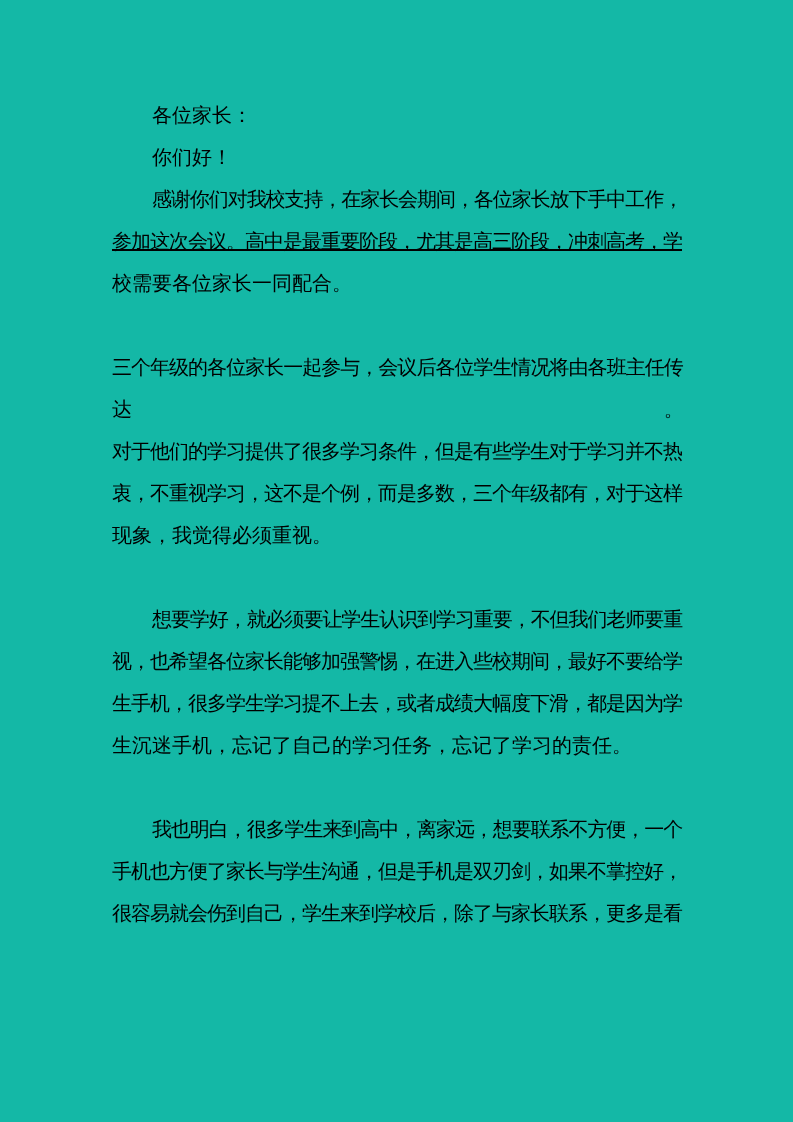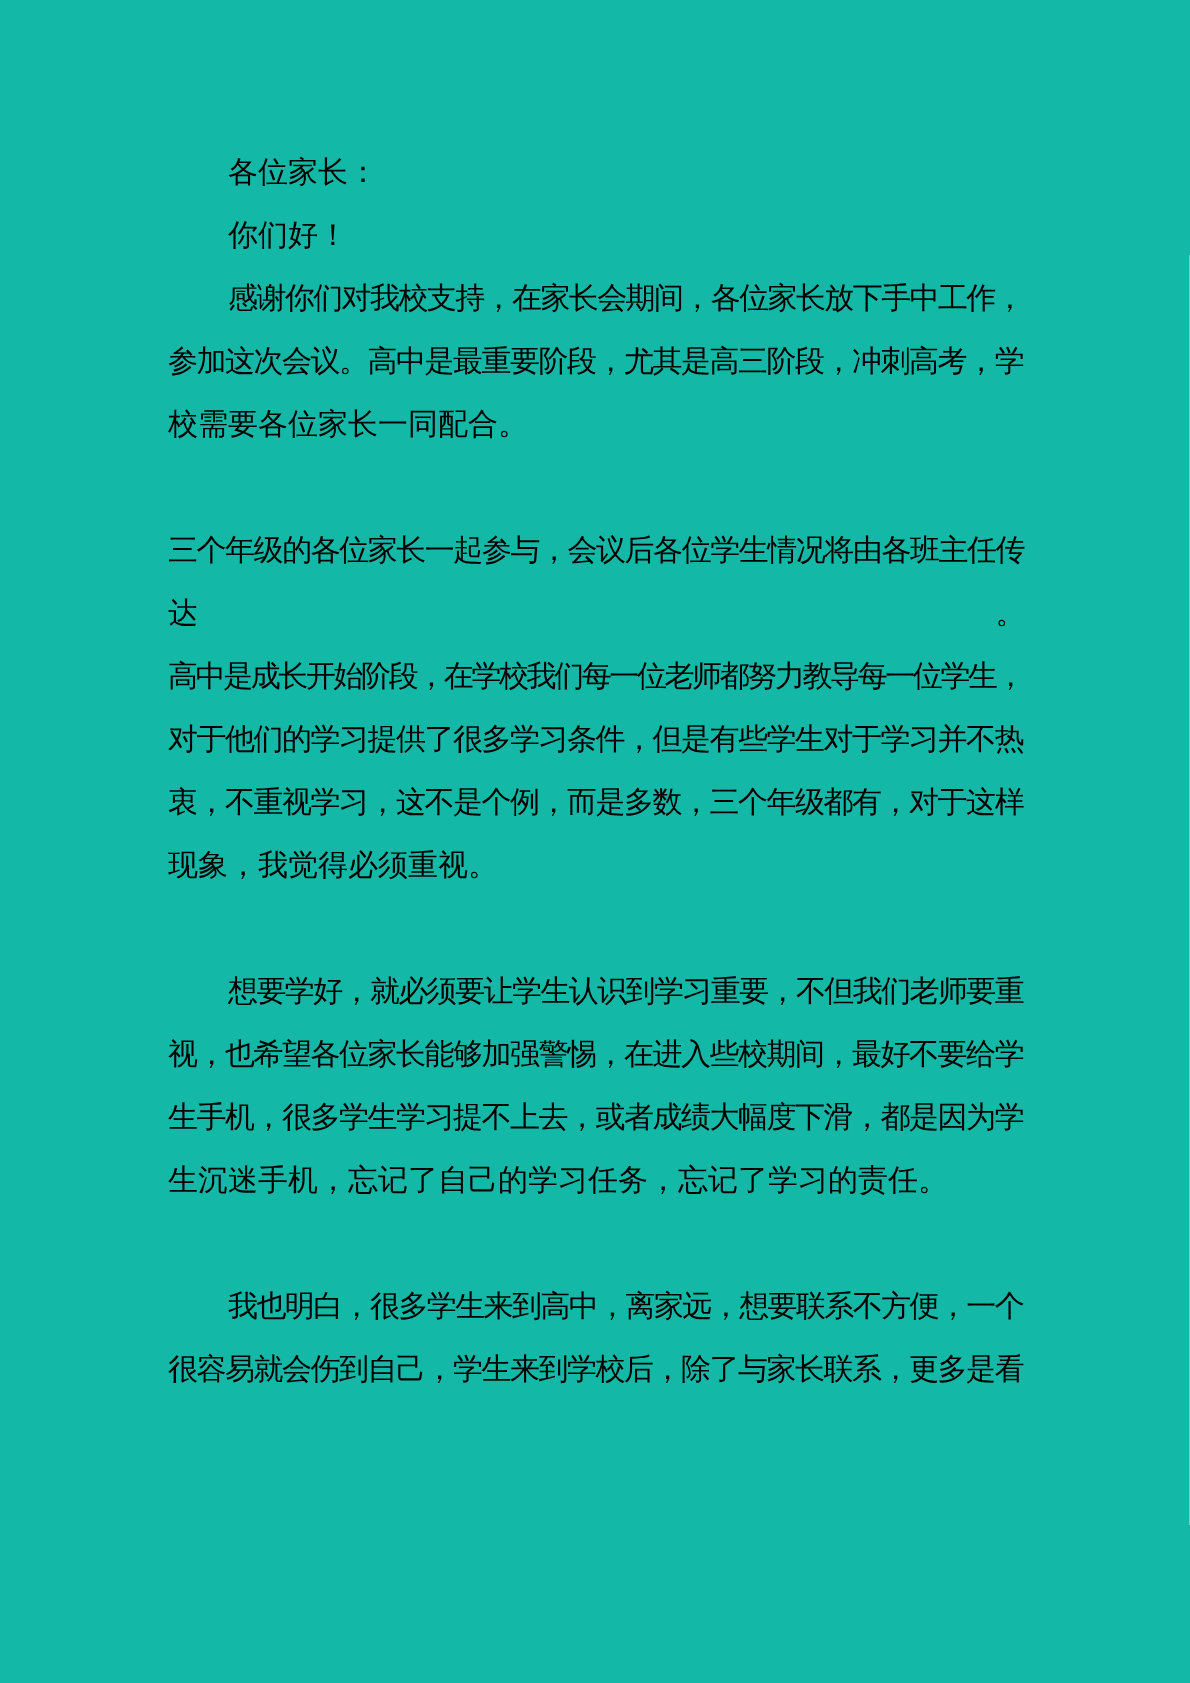--- a/index.html
+++ b/index.html
@@ -44,34 +44,34 @@
 <div class="page">
   <div class="content">
       <div class="paragraph">
         <div class="line first last" style="">各位家长：</div>
       </div>
       <div class="paragraph">
         <div class="line first last" style="">你们好！</div>
       </div>
       <div class="paragraph">
         <div class="line first" style="letter-spacing: -1.17143px;">感谢你们对我校支持，在家长会期间，各位家长放下手中工作，</div>
-        <div class="line" style="letter-spacing: -1.1px;">参加这次会议。高中是最重要阶段，尤其是高三阶段，冲刺高考，学</div>
+        <div class="line" style="letter-spacing: -1.1px; text-decoration: underline;">参加这次会议。高中是最重要阶段，尤其是高三阶段，冲刺高考，学</div>
         <div class="line last" style="">校需要各位家长一同配合。</div>
       </div>
       <div class="paragraph spaced">
         <div class="line" style="letter-spacing: -1.7129px;">三个年级的各位家长一起参与，会议后各位学生情况将由各班主任传达。</div>
-        <div class="line" style="letter-spacing: -1.7129px;">高中是成长开始阶段，在学校我们每一位老师都努力教导每一位学生，</div>
         <div class="line" style="letter-spacing: -1.1px;">对于他们的学习提供了很多学习条件，但是有些学生对于学习并不热</div>
         <div class="line" style="letter-spacing: -1.1px;">衷，不重视学习，这不是个例，而是多数，三个年级都有，对于这样</div>
         <div class="line last" style="">现象，我觉得必须重视。</div>
       </div>
       <div class="paragraph spaced">
         <div class="line first" style="letter-spacing: -1.17143px;">想要学好，就必须要让学生认识到学习重要，不但我们老师要重</div>
         <div class="line" style="letter-spacing: -1.1px;">视，也希望各位家长能够加强警惕，在进入些校期间，最好不要给学</div>
         <div class="line" style="letter-spacing: -1.1px;">生手机，很多学生学习提不上去，或者成绩大幅度下滑，都是因为学</div>
         <div class="line last" style="">生沉迷手机，忘记了自己的学习任务，忘记了学习的责任。</div>
       </div>
       <div class="paragraph spaced">
         <div class="line first" style="letter-spacing: -1.17143px;">我也明白，很多学生来到高中，离家远，想要联系不方便，一个</div>
+        <div class="line" style="letter-spacing: -1.1px;">手机也方便了家长与学生沟通，但是手机是双刃剑，如果不掌控好，</div>
         <div class="line" style="letter-spacing: -1.1px;">很容易就会伤到自己，学生来到学校后，除了与家长联系，更多是看</div>
       </div>
     </div>
 </div>
 
 </body></html>

